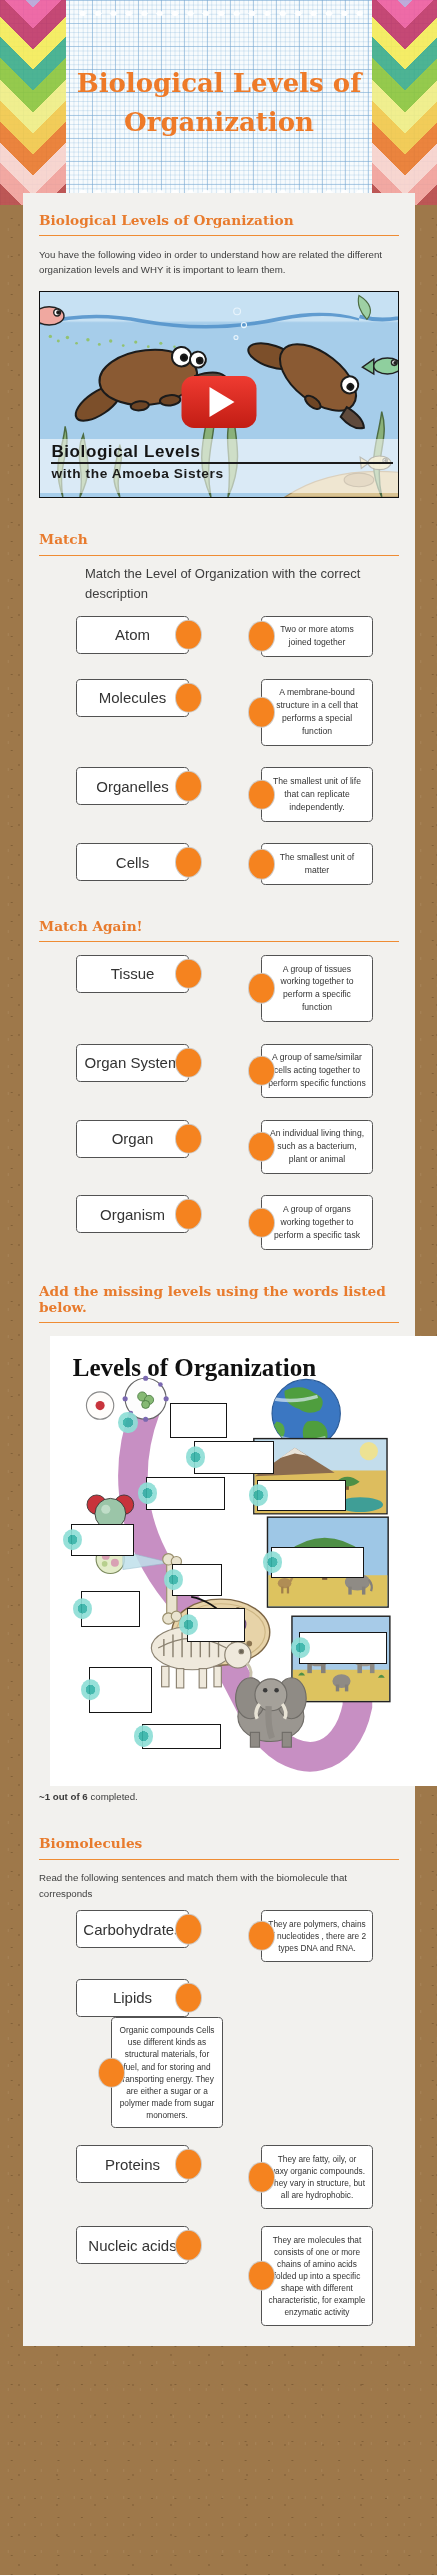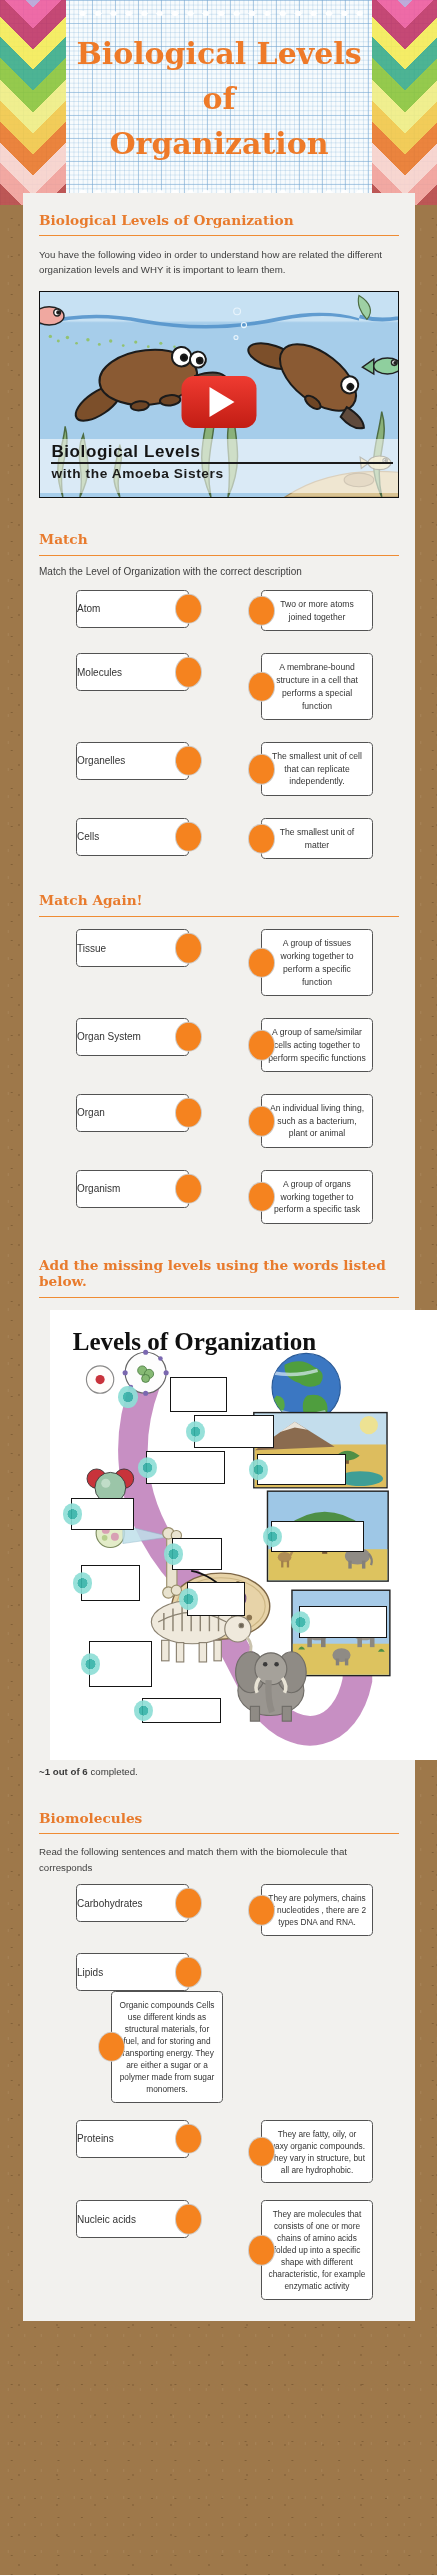--- a/index.html
+++ b/index.html
@@ -35,22 +35,22 @@
   .chev .b{background:repeating-linear-gradient(-45deg,
     #b94a48 0 15px,#f2a29b 15px 30px,#f8d3cd 30px 44px,#ea7a2e 44px 59px,
     #f2c94c 59px 74px,#f0ee86 74px 89px,#8dc63f 89px 104px,#3fae8c 104px 119px,
     #f5ec5a 119px 133px,#c13a6a 133px 148px,#ee5fa0 148px 163px,#b9a6d8 163px 178px,
     #a6d877 178px 193px,#4a8fd3 193px 207px,#2e3e68 207px 222px,#f0a9bc 222px 237px);}
   .scallop{position:absolute;left:75px;right:75px;height:11.4px;
     background-image:radial-gradient(ellipse 5.7px 4.6px at 50% 50%, rgba(255,255,255,.95) 58%, rgba(255,255,255,0) 64%);
     background-size:15.4px 11.4px;background-repeat:repeat-x;}
   .scallop.top{top:8px;} .scallop.bot{bottom:6.8px;}
   .banner-title{
-    position:relative;z-index:2;margin:0 74px;padding-top:31px;text-align:center;
-    font-family:"DejaVu Serif", serif;font-weight:700;font-size:30px;line-height:1.5;
+    position:relative;z-index:2;margin:0 74px;padding-top:64px;text-align:center;
+    font-family:"DejaVu Serif", serif;font-weight:700;font-size:26px;line-height:1.5;
     color:#ee7a28;
   }
   
   .card{
     position:relative;z-index:5;margin:-12.5px 23px 0;background:#f2f1ee;
     padding:19.4px 16px 20.5px;box-sizing:border-box;
   }
   .sec-head{
     font-family:"DejaVu Serif", serif;font-weight:700;font-size:13.7px;color:#e87b2d;margin:0;
   }
@@ -71,22 +71,22 @@
     background:linear-gradient(#ef3b31,#c21d14);
     display:flex;align-items:center;justify-content:center;cursor:pointer;}
   .play-tri{width:0;height:0;border-left:25px solid #fff;
     border-top:15.4px solid transparent;border-bottom:15.4px solid transparent;margin-left:5.7px;}
   
   .rows{margin-top:10.3px;}
   .pair-row{display:flex;align-items:flex-start;margin-bottom:21.7px;}
   .pair-row:last-child{margin-bottom:0;}
   .term-box{position:relative;flex:none;width:111px;height:36px;margin-left:37px;
     background:#fff;border:0.9px solid #525252;border-radius:4.6px;
-    display:flex;align-items:center;justify-content:flex-start;
-    font-size:10px;color:#333;}
+    display:flex;align-items:center;justify-content:center;
+    font-size:15px;color:#333;}
   .desc-box{position:relative;flex:none;width:112px;margin-left:72px;background:#fff;
     border:0.9px solid #525252;border-radius:4.6px;padding:6.8px 5.7px;box-sizing:border-box;
     font-size:8.6px;line-height:1.5;text-align:center;color:#333;}
   .dot{position:absolute;width:25px;height:28.5px;border-radius:50%;
     background:#f5831f;border:1.1px solid rgba(205,205,205,.95);top:50%;cursor:pointer;}
   .dot.r{right:-13.7px;transform:translateY(-50%);}
   .dot.l{left:-13.7px;transform:translateY(-50%);}
   
   .wordbank{font-size:9.4px;line-height:1.65;color:#3e3e3e;margin-top:9px;}
   .wordbank b{color:#2e2e2e;}
@@ -214,21 +214,21 @@
       <div class="play-tri"></div>
     </div>
     <div class="vid-band">
       <div class="vid-title">Biological Levels</div>
       <div class="vid-sub">with the Amoeba Sisters</div>
     </div>
   </div>
 
   <h2 class="sec-head mt-sec">Match</h2>
   <hr class="sec-rule">
-  <div class="body-text" style="font-size:10px;margin-top:8px;">Match the Level of Organization with the correct description</div>
+  <div class="body-text" style="font-size:13px;margin-top:8px;margin-left:46px;">Match the Level of Organization with the correct description</div>
 
   <div class="rows">
     <div class="pair-row">
       <div class="term-box">
         <span>Atom</span>
         <span class="dot r"></span>
       </div>
       <div class="desc-box">
         <span>Two or more atoms joined together</span>
         <span class="dot l"></span>
@@ -243,21 +243,21 @@
         <span>A membrane-bound structure in a cell that performs a special function</span>
         <span class="dot l"></span>
       </div>
     </div>
     <div class="pair-row">
       <div class="term-box">
         <span>Organelles</span>
         <span class="dot r"></span>
       </div>
       <div class="desc-box">
-        <span>The smallest unit of cell that can replicate independently.</span>
+        <span>The smallest unit of life that can replicate independently.</span>
         <span class="dot l"></span>
       </div>
     </div>
     <div class="pair-row">
       <div class="term-box">
         <span>Cells</span>
         <span class="dot r"></span>
       </div>
       <div class="desc-box">
         <span>The smallest unit of matter</span>

